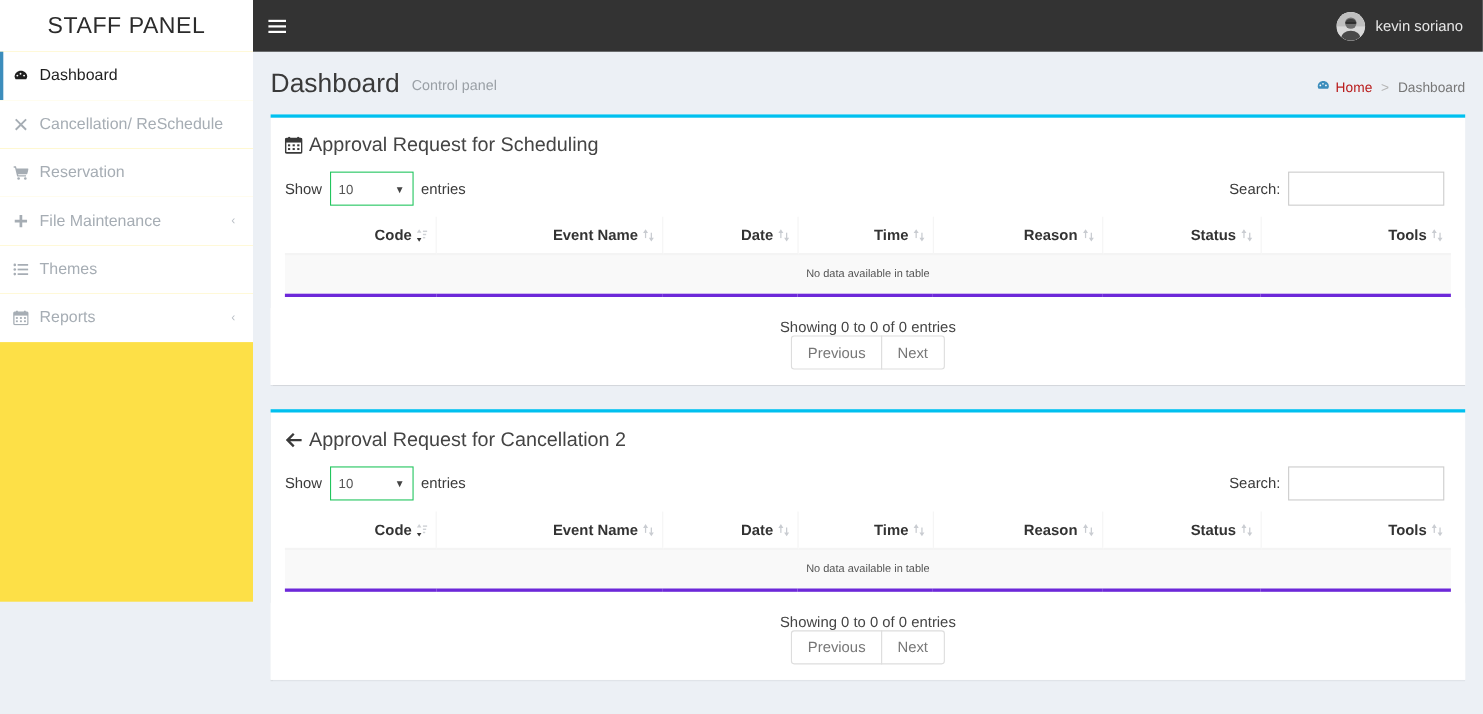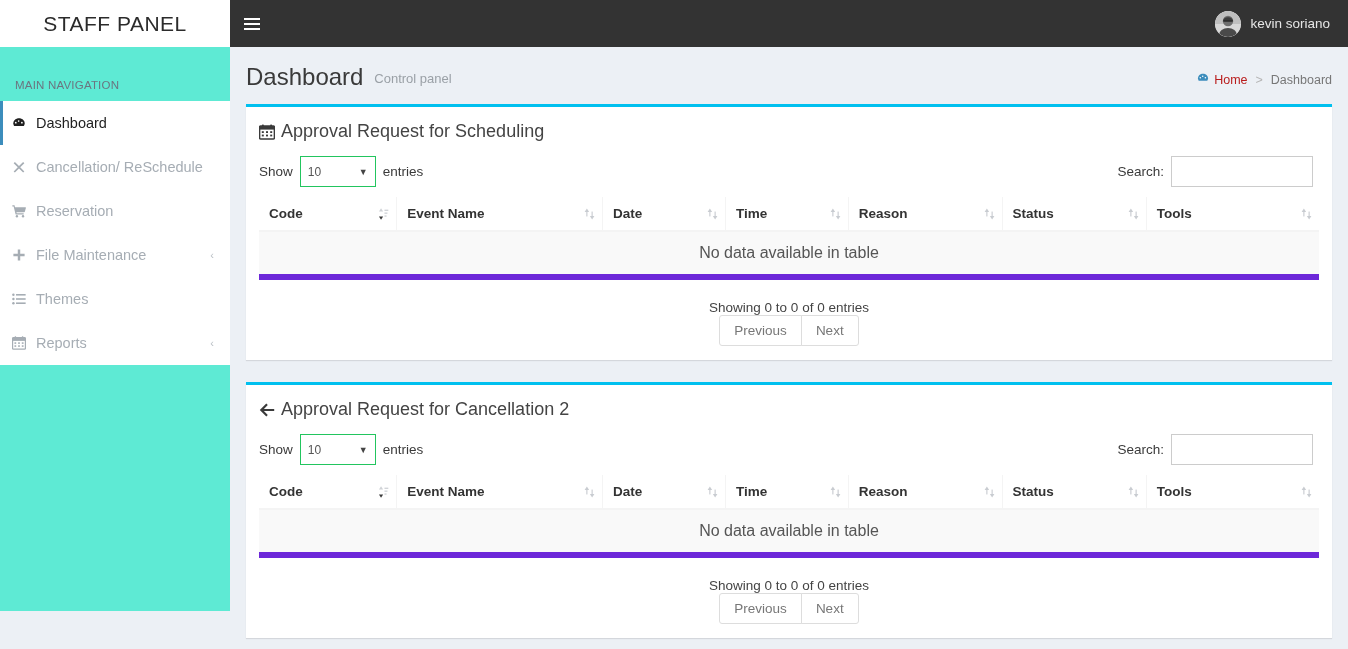--- a/index.html
+++ b/index.html
@@ -10,22 +10,22 @@
     overflow: hidden;
     font-family: "Liberation Sans", sans-serif;
     font-size: 14px;
     color: #333;
     background: #ecf0f5;
   }
 
   
   .sidebar {
     position: absolute; left: 0; top: 0;
-    width: 230px; height: 611px;
-    background: #5eead4;
+    width: 230px; height: 547px;
+    background: #fde047;
     z-index: 5;
   }
   .brand {
     height: 47px;
     display: flex; align-items: center; justify-content: center;
     font-size: 21px;
     letter-spacing: 0.5px;
     color: #2b2b2b;
     font-weight: 400;
     background: #ffffff;
@@ -185,42 +185,42 @@
     padding: 0 7px; font-size: 13px;
     font-family: "Liberation Sans", sans-serif;
     outline: none;
   }
 
   
   table.dt { width: 100%; border-collapse: collapse; table-layout: fixed; }
   table.dt thead th {
     border-bottom: 2px solid #f4f4f4;
     border-right: 1px solid #f4f4f4;
-    text-align: left;
+    text-align: right;
     font-size: 13.5px;
     font-weight: bold;
     color: #333;
     padding: 9px 22px 9px 10px;
     position: relative;
     cursor: pointer;
     white-space: nowrap;
   }
   table.dt thead th:last-child { border-right: none; }
   .sort-ico {
     position: absolute; right: 7px; top: 50%;
     transform: translateY(-50%);
     width: 11px; height: 14px;
     display: block;
   }
   table.dt tbody td {
     text-align: center;
-    font-size: 16px;
+    font-size: 10px;
     color: #555;
     padding: 12px 10px;
-    border-bottom: 6px solid #6d28d9;
+    border-bottom: 3px solid #6d28d9;
   }
   .odd-row { background: #f9f9f9; }
 
   
   .box-footer {
     display: flex; align-items: center; justify-content: space-between;
     padding: 10px 13px 14px 13px;
     background: #ffffff;
     flex-direction: column;
   }
@@ -237,21 +237,20 @@
     font-family: "Liberation Sans", sans-serif;
   }
   .pg-btn:first-child { margin-left: 0; border-radius: 3px 0 0 3px; }
   .pg-btn:last-child { border-radius: 0 3px 3px 0; }
 </style>
 </head>
 <body>
 
 <aside class="sidebar">
   <div class="brand">STAFF PANEL</div>
-  <div class="nav-header">MAIN NAVIGATION</div>
   <ul class="nav-list" id="nav-list">
       <li class="nav-item active">
         <span class="nav-icon">
           <svg width="14" height="14" viewBox="0 0 16 16" fill="#1f1f1f">
             <path d="M8 2.6C4.4 2.6 1.5 5.2 1.5 8.4c0 1.1.35 2.2.95 3.05h11.1c.6-.85.95-1.95.95-3.05C14.5 5.2 11.6 2.6 8 2.6z"></path>
             <circle cx="4.3" cy="7.7" r="1.0" fill="#ffffff"></circle>
             <circle cx="7.6" cy="5.8" r="0.95" fill="#ffffff"></circle>
             <circle cx="11.3" cy="7.7" r="1.0" fill="#ffffff"></circle>
           </svg>
         </span>

